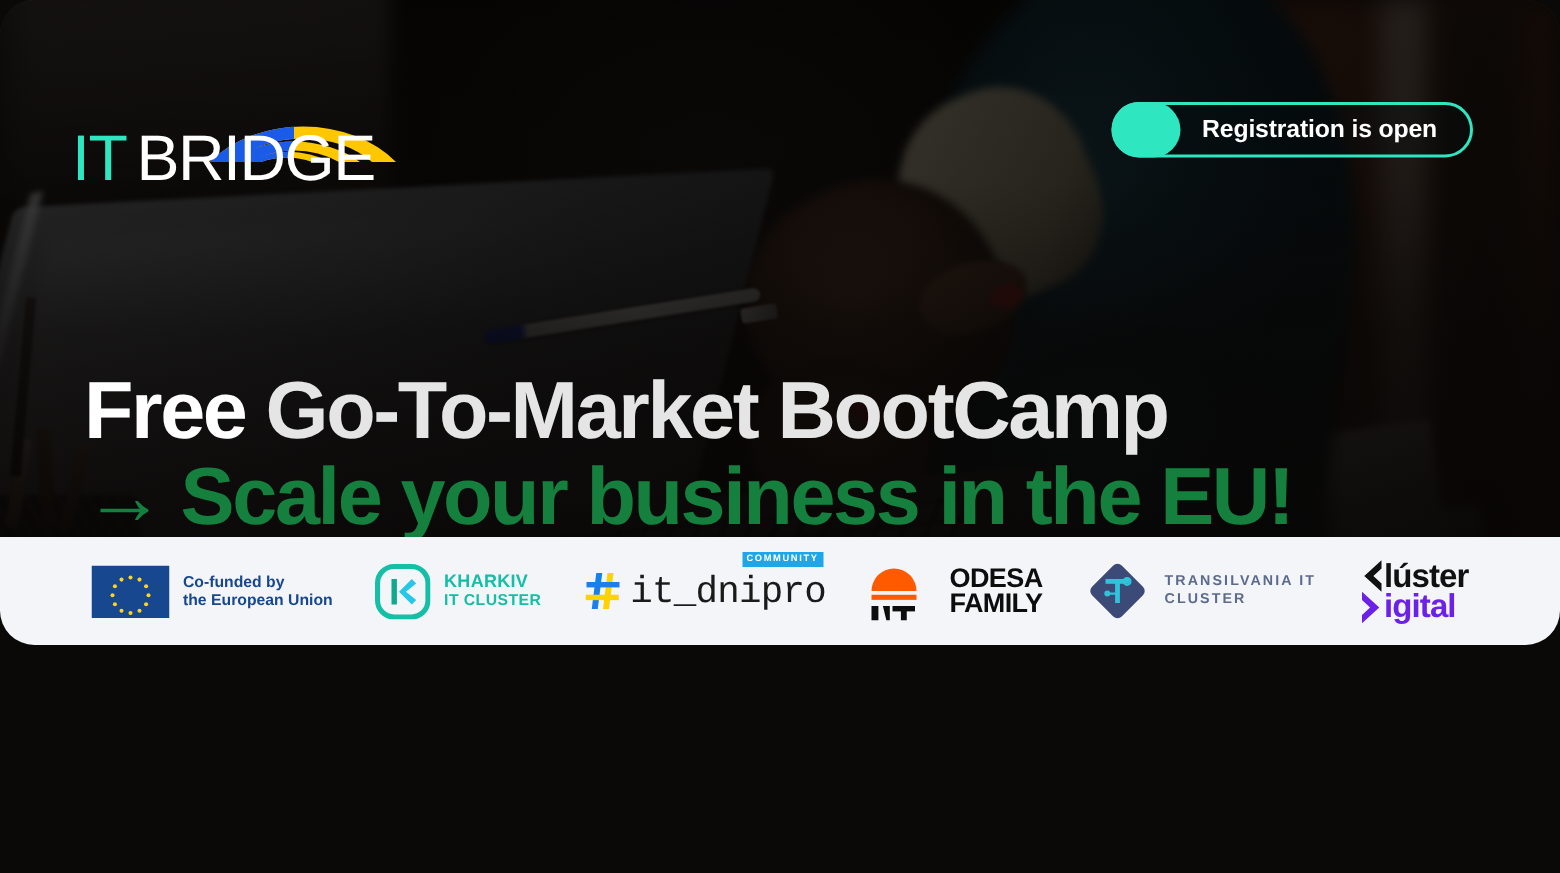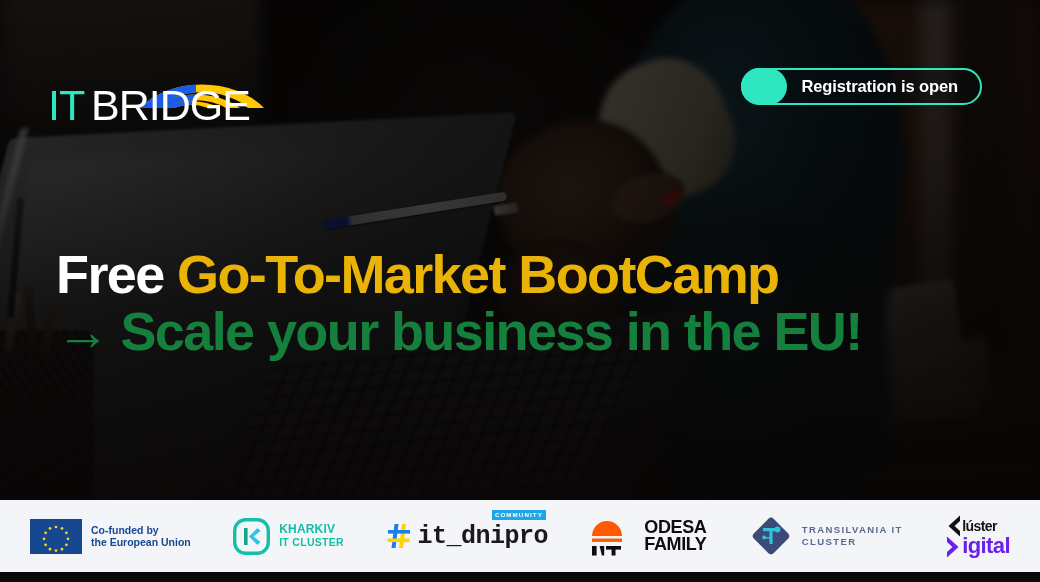--- a/index.html
+++ b/index.html
@@ -4,23 +4,24 @@
 <style>
   * { margin:0; padding:0; box-sizing:border-box; }
   html,body { width:1040px; height:582px; overflow:hidden; }
   body {
     font-family:"Liberation Sans", sans-serif;
     background:#0a0908;
   }
 
   .banner {
     position:relative;
-    width:1040px; height:572px;
+    width:1040px; height:430px;
     overflow:hidden;
     background:#100d0b;
+    border-radius:23px;
   }
 
   
   .photo {
     position:absolute; inset:0 0 72px 0;
     overflow:hidden;
     background:#14110f;
   }
   .ph { position:absolute; }
 
@@ -301,32 +302,32 @@
   .kicker .sep { color:#ffffff; font-weight:400; padding:0 1px; }
 
   .head-line {
     font-size:54px;
     line-height:57px;
     font-weight:700;
     letter-spacing:-1.6px;
     color:#ffffff;
     white-space:nowrap;
   }
-  .head-line .y { color:#eab308; }
+  .head-line .y { color:#e5e5e5; }
   .head-line.l3 { color:#15803d; }
   .arrow { display:inline-block; margin-right:12px; }
 
   
   .footer {
     position:absolute; left:0; bottom:0;
     width:1040px; height:72px;
     background:#F4F5F9;
     display:flex; align-items:center;
     justify-content:space-between;
-    padding:0 30px;
+    padding:0 61px;
   }
   .plogo { display:flex; align-items:center; gap:9px; }
   .plogo svg { display:block; }
 
   .eu-text { font-size:10.5px; line-height:12.5px; font-weight:700; color:#17488F; white-space:nowrap; }
   .kh-text { font-size:12px; line-height:13px; font-weight:800; color:#14BFA6; letter-spacing:.2px; white-space:nowrap; }
   .kh-text .sm { font-size:10.5px; letter-spacing:.3px;text-align:center; }
   .tr-text { font-size:9.5px; line-height:12px; font-weight:700; color:#5B6B8C; letter-spacing:1.4px; white-space:nowrap; }
 </style>
 </head>
@@ -452,21 +453,21 @@
 
     <div class="plogo" style="position:relative;gap:5px;">
       <svg width="26" height="30" viewBox="0 0 26 30">
         <path d="M8.5 3 L5.5 27 L9.5 27 L12.5 3 Z" fill="#1A7FE8"></path>
         <path d="M16 3 L13 27 L17 27 L20 3 Z" fill="#FFD200"></path>
         <rect x="2" y="9" width="22" height="3.6" fill="#1A7FE8"></rect>
         <rect x="1.5" y="17.5" width="22" height="3.6" fill="#FFD200"></rect>
       </svg>
       <div style="position:relative;">
         <div style="position:absolute;right:2px;top:-13px;background:#1EA7E8;color:#fff;font-size:6.2px;font-weight:700;letter-spacing:1.1px;padding:1.5px 3px;">COMMUNITY</div>
-        <div style="font-family:'Liberation Mono', monospace;font-size:25px;font-weight:700;color:#1A1A1A;letter-spacing:-0.5px;line-height:27px;">it_dnipro</div>
+        <div style="font-family:'Liberation Mono', monospace;font-size:25px;font-weight:400;color:#1A1A1A;letter-spacing:-0.5px;line-height:27px;">it_dnipro</div>
       </div>
     </div>
 
     <div class="plogo" style="gap:20px;">
       <svg width="34" height="40" viewBox="0 0 34 40">
         <path d="M2 20 A15 15 0 0 1 32 20 Z" fill="#FF5A00"></path>
         <rect x="2" y="22.5" width="30" height="3.4" fill="#FF5A00"></rect>
         <rect x="2" y="30" width="4.6" height="9.5" fill="#0D0D0D"></rect>
         <path d="M9.6 30 L14.2 30 L14.2 39.5 L11.9 39.5 Z" fill="#0D0D0D"></path>
         <rect x="16" y="30" width="15" height="3.6" fill="#0D0D0D"></rect>
@@ -492,21 +493,21 @@
         <div>CLUSTER</div>
       </div>
     </div>
 
     <div class="plogo" style="gap:0;">
       <div style="line-height:22px;">
         <div style="display:flex;align-items:center;">
           <svg width="17" height="24" viewBox="0 0 17 24">
             <path d="M15 1.5 L3.5 12 L15 22.5 L15 17 L9.6 12 L15 7 Z" fill="#111111"></path>
           </svg>
-          <span style="font-size:14px;font-weight:800;color:#111111;letter-spacing:-0.6px;">lúster</span>
+          <span style="font-size:22px;font-weight:800;color:#111111;letter-spacing:-0.6px;">lúster</span>
         </div>
         <div style="display:flex;align-items:flex-start;margin-top:-3px;">
           <svg width="17" height="24" viewBox="0 0 17 24">
             <path d="M2 1.5 L13.5 12 L2 22.5 L2 17 L7.4 12 L2 7 Z" fill="#6B21E8"></path>
           </svg>
           <span style="font-size:22px;font-weight:800;color:#6B21E8;letter-spacing:-0.6px;">igital</span>
         </div>
       </div>
     </div>
 

